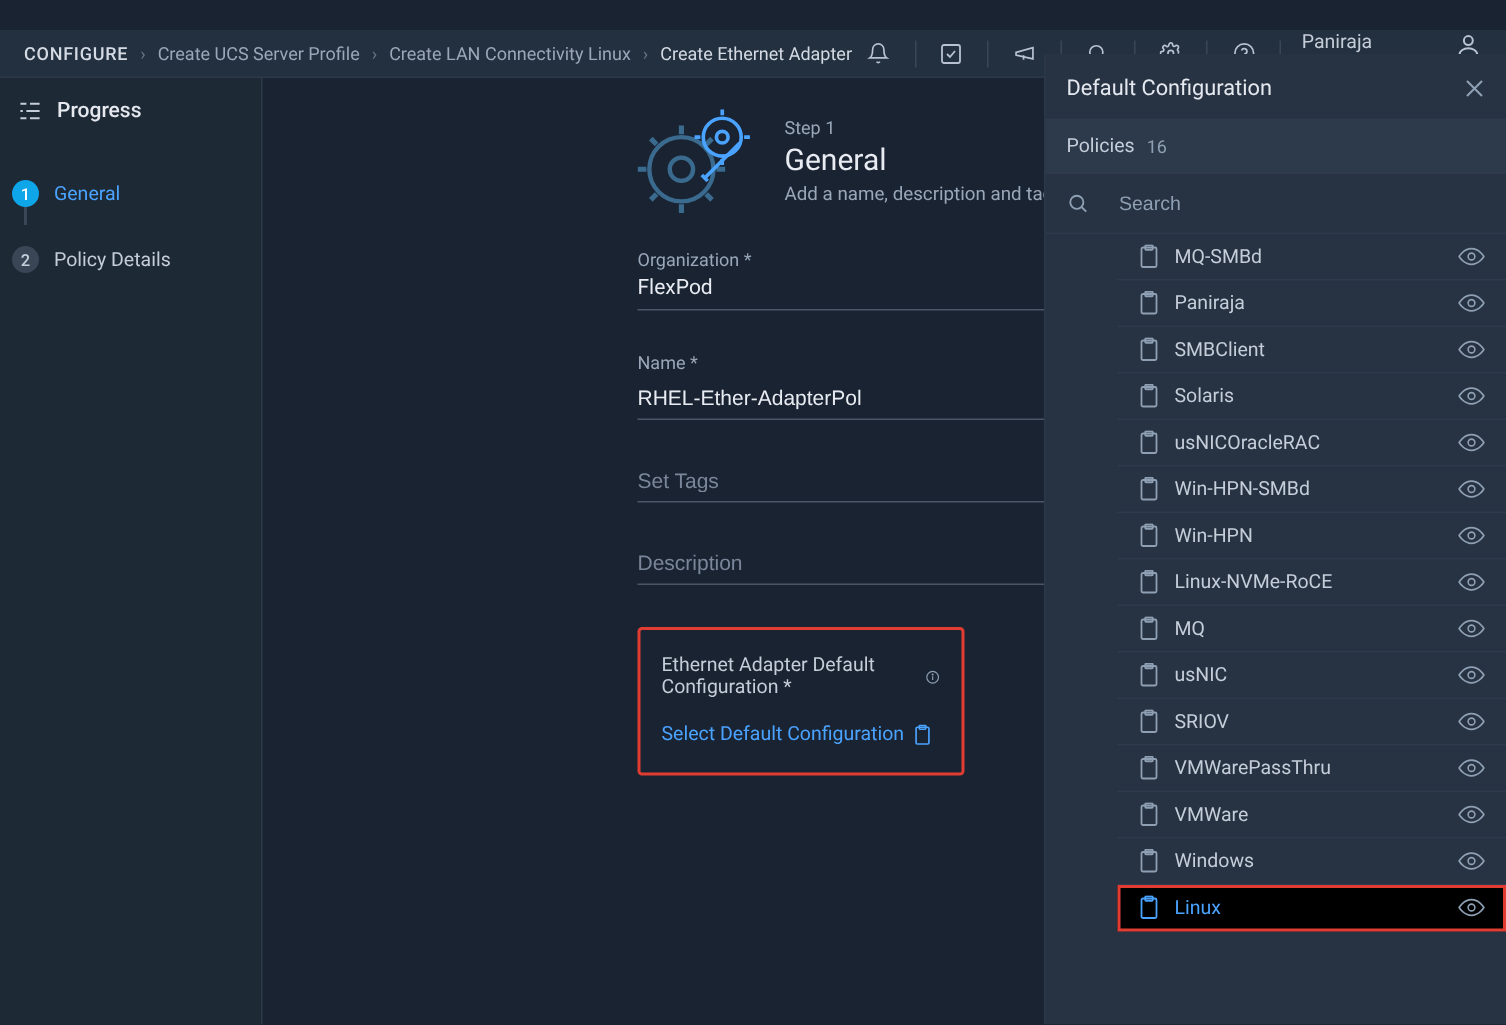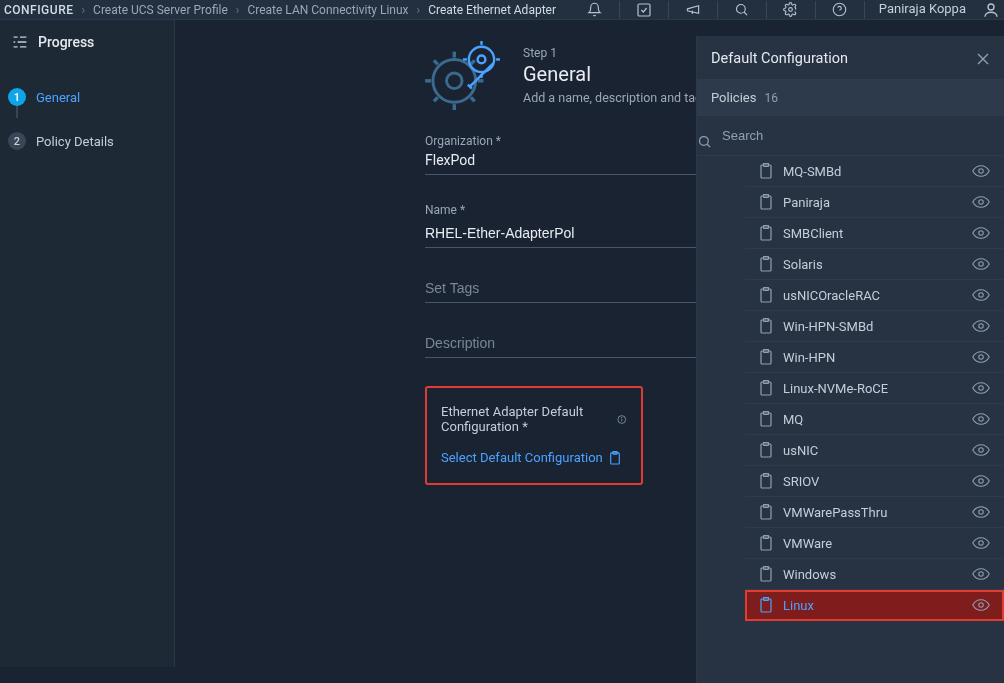--- a/index.html
+++ b/index.html
@@ -8,26 +8,27 @@
     height: 683px;
     background: #1a2332;
     font-family: -apple-system, BlinkMacSystemFont, "Segoe UI", Roboto, Arial, sans-serif;
     color: #c5cdd9;
     overflow: hidden;
     position: relative;
     font-size: 13px;
   }
   
   .topbar {
-    height: 20px;
+    height: 32px;
     background: #23303f;
     display: flex;
     align-items: center;
-    padding: 0 4px;
+    padding: 0 16px;
     border-bottom: 1px solid #2c3847;
+    margin-top: 20px;
   }
   .breadcrumb {
     display: flex;
     align-items: center;
     gap: 8px;
     font-size: 12px;
     color: #9aa7b8;
     flex: 1;
   }
   .breadcrumb .crumb { white-space: nowrap; }
@@ -128,44 +129,44 @@
   .close-icon { width:14px; height:14px; color:#8fa0b4;}
   .drawer-sub {
     padding: 10px 14px;
     font-size:13px; color:#c5cdd9;
     background:#2c3a4b;
     border-bottom:1px solid #2f3b4d;
     display:flex; gap:8px; align-items:center;
   }
   .drawer-sub .count { color:#8fa0b4; font-size:12px;}
   .drawer-search {
-    padding: 6px 0;
+    padding: 6px 14px;
     border-bottom:1px solid #2f3b4d;
-    display:flex; align-items:flex-end; gap:10px;
+    display:flex; align-items:center; gap:20px;
   }
   .drawer-search input {
     flex:1; background:transparent; border:none; outline:none;
     color:#c5cdd9; font-size:13px; padding:6px 0;
   }
   .drawer-search input::placeholder { color:#8fa0b4;}
   .search-ic { width:15px;height:15px; color:#8fa0b4;}
 
   .policy-list { flex:1; overflow-y:auto; }
   .policy-row {
     display:flex; align-items:center; gap:10px;
     padding: 7px 14px;
     border-bottom:1px solid #2f3b4d;
     font-size:13px; color:#c5cdd9;margin-left:48px;
   }
   .policy-row .eye { margin-left:auto; width:18px;height:14px; color:#8fa0b4;}
   .policy-row .clip { width:14px;height:16px; color:#8fa0b4; flex-shrink:0;}
   .policy-row.selected {
     outline: 2px solid #e03c31;
     outline-offset: -2px;
-    background:#7f1d1d;
+    background:#000000;
     color:#4aa3ff;
   }
   .policy-row.selected .clip { color:#4aa3ff;}
   ::-webkit-scrollbar{width:0;}
 </style>
 </head>
 <body>
 
 <div class="topbar">
   <div class="breadcrumb">

